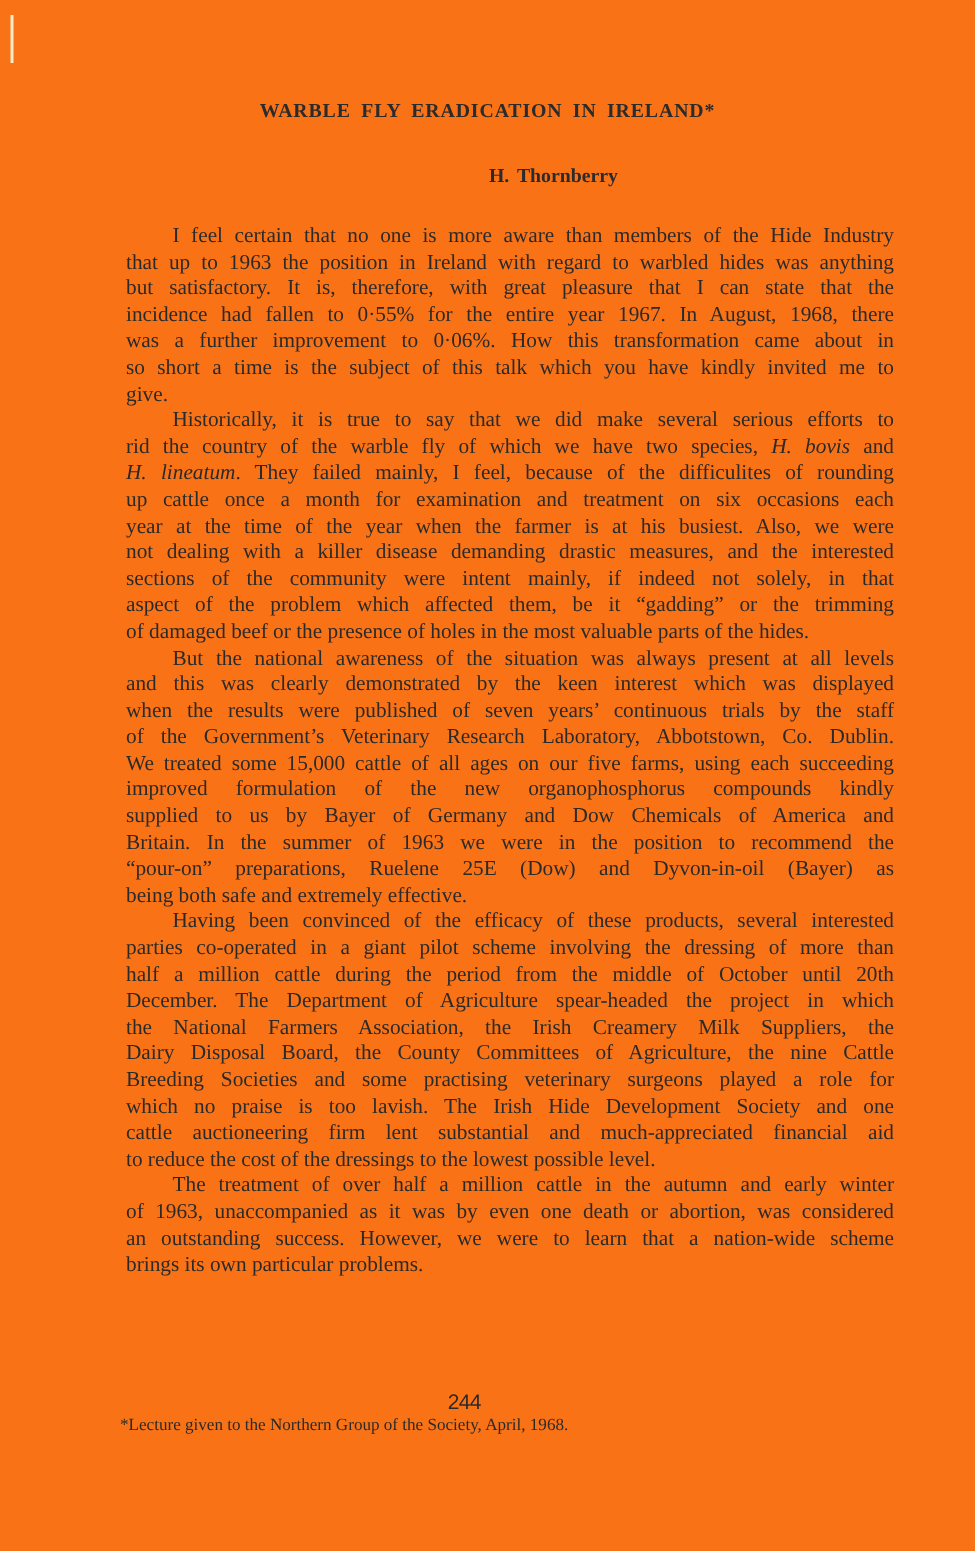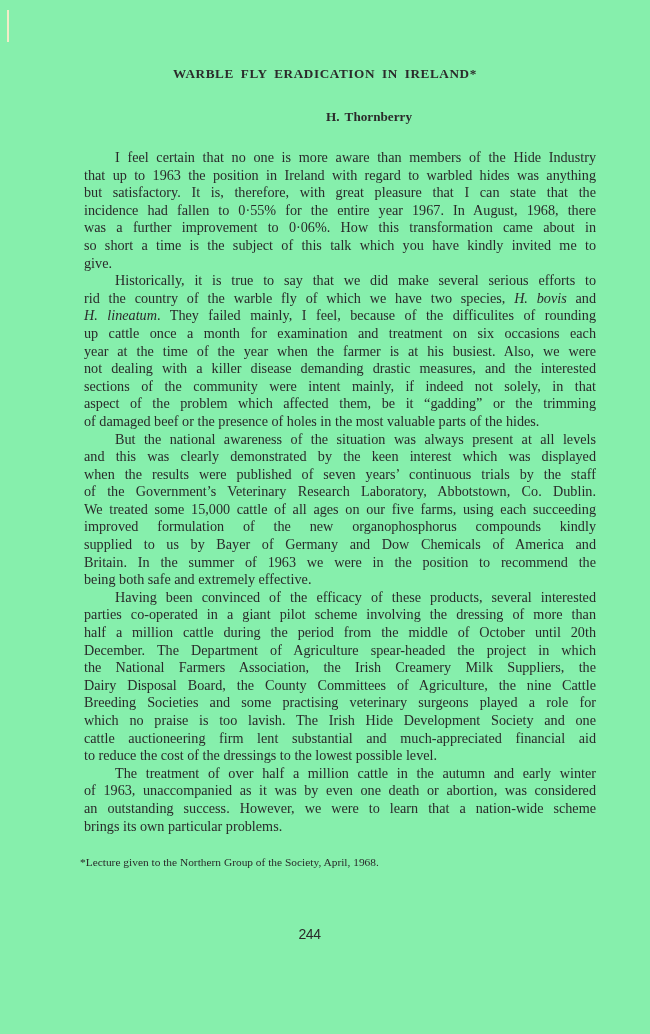--- a/index.html
+++ b/index.html
@@ -1,27 +1,27 @@
 <!DOCTYPE html>
 <html><head>
 <meta charset="utf-8">
 <style>
   html, body { margin: 0; padding: 0; background: #ffffff; }
   body { width: 650px; height: 1034px; position: relative; overflow: hidden; }
-  .page { position: absolute; left: 0; top: 0; width: 650px; height: 1034px; background: #86efac; }
+  .page { position: absolute; left: 0; top: 0; width: 650px; height: 1034px; background: #f97316; }
   .margin-mark { position: absolute; left: 7px; top: 10px; width: 2px; height: 32px; background: #f3ecc8; }
   .title { position: absolute; left: 0; width: 650px; top: 66px; text-align: center;
     font-family: "Liberation Serif", serif; font-weight: bold; font-size: 13.2px; letter-spacing: 0.6px; color: #2b2b2b; word-spacing: 3px; }
   .author { position: absolute; left: 12px; width: 650px; top: 109px; text-align: center;
     font-family: "Liberation Serif", serif; font-weight: bold; font-size: 13.2px; color: #2b2b2b; word-spacing: 2px; margin-left: 32px; }
   .body { position: absolute; left: 84px; width: 512px; top: 149px; font-family: "Liberation Serif", serif; font-size: 14.2px; color: #2a2a2a; }
   .ln { display: block; height: 17.6px; line-height: 17.6px; text-align: justify; text-align-last: justify; white-space: nowrap; overflow: visible; }
   .ln.last { text-align-last: left; }
   .ln.ind { padding-left: 31px; font-family: Liberation Serif, serif; }
-  .footnote { position: absolute; left: 80px; top: 856px; font-family: "Liberation Serif", serif; font-size: 11.4px; color: #2a2a2a; }
+  .footnote { position: absolute; left: 80px; top: 944px; font-family: "Liberation Serif", serif; font-size: 11.4px; color: #2a2a2a; }
   .pagenum { position: absolute; left: 0; width: 619px; top: 926px; text-align: center; font-family: "Liberation Sans", sans-serif; font-size: 14px; color: #2a2a2a; letter-spacing: -0.5px; }
   i { font-style: italic; }
 </style>
 </head>
 <body>
 
 <div class="page">
   <div class="margin-mark"></div>
 
   <div class="title">WARBLE FLY ERADICATION IN IRELAND*</div>
@@ -50,20 +50,21 @@
       </div>
       <div>
         <div class="ln ind">But the national awareness of the situation was always present at all levels</div>
         <div class="ln">and this was clearly demonstrated by the keen interest which was displayed</div>
         <div class="ln">when the results were published of seven years’ continuous trials by the staff</div>
         <div class="ln">of the Government’s Veterinary Research Laboratory, Abbotstown, Co. Dublin.</div>
         <div class="ln">We treated some 15,000 cattle of all ages on our five farms, using each succeeding</div>
         <div class="ln">improved formulation of the new organophosphorus compounds kindly</div>
         <div class="ln">supplied to us by Bayer of Germany and Dow Chemicals of America and</div>
         <div class="ln">Britain. In the summer of 1963 we were in the position to recommend the</div>
+        <div class="ln">“pour-on” preparations, Ruelene 25E (Dow) and Dyvon-in-oil (Bayer) as</div>
         <div class="ln last">being both safe and extremely effective.</div>
       </div>
       <div>
         <div class="ln ind">Having been convinced of the efficacy of these products, several interested</div>
         <div class="ln">parties co-operated in a giant pilot scheme involving the dressing of more than</div>
         <div class="ln">half a million cattle during the period from the middle of October until 20th</div>
         <div class="ln">December. The Department of Agriculture spear-headed the project in which</div>
         <div class="ln">the National Farmers Association, the Irish Creamery Milk Suppliers, the</div>
         <div class="ln">Dairy Disposal Board, the County Committees of Agriculture, the nine Cattle</div>
         <div class="ln">Breeding Societies and some practising veterinary surgeons played a role for</div>

